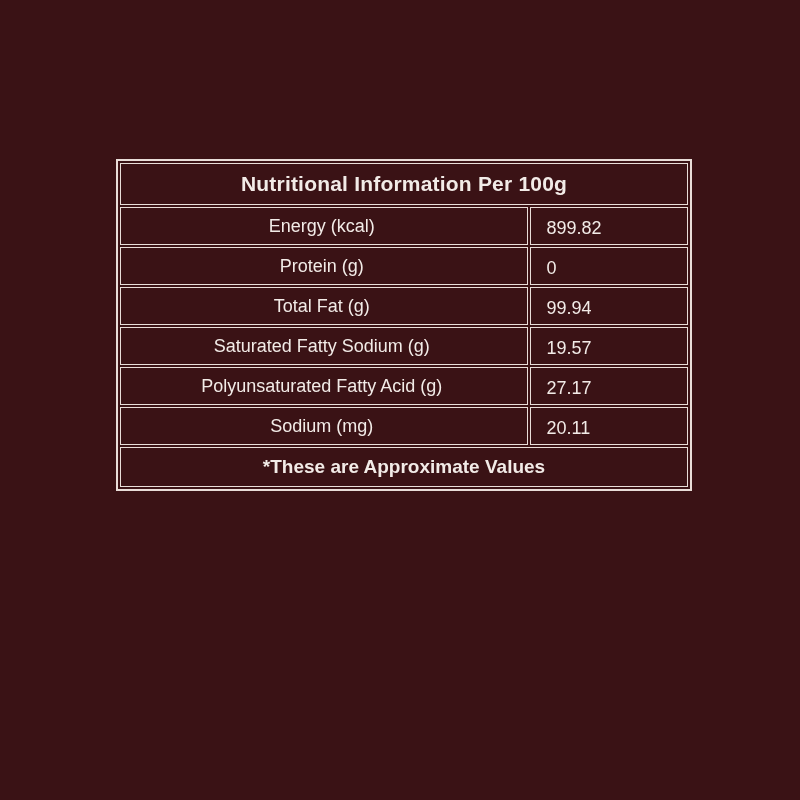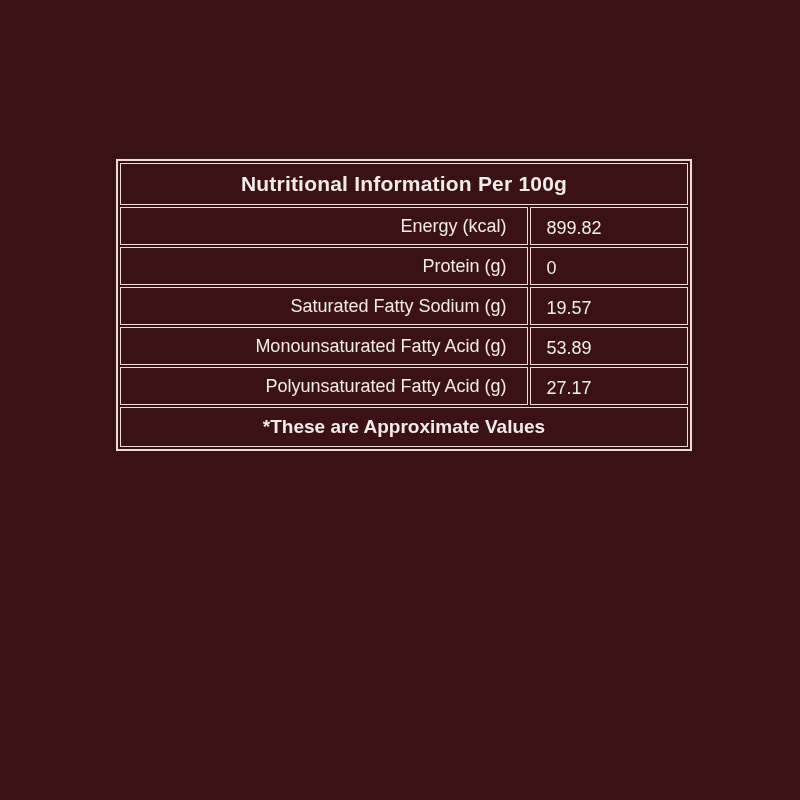--- a/index.html
+++ b/index.html
@@ -44,21 +44,21 @@
     font-weight: bold;
     text-align: center;
     letter-spacing: 0.2px;
     padding: 0 8px;
   }
   td.label-cell {
     width: 72%;
     height: 38px;
     font-size: 18px;
     font-weight: normal;
-    text-align: right;
+    text-align: center;
     padding: 0 20px 0 16px;
   }
   td.value-cell {
     height: 38px;
     font-size: 18px;
     font-weight: normal;
     text-align: left;
     padding: 4px 8px 0 16px;
   }
   td.footnote-cell {
@@ -82,30 +82,34 @@
     <tbody>
       <tr>
         <td class="label-cell">Energy (kcal)</td>
         <td class="value-cell">899.82</td>
       </tr>
       <tr>
         <td class="label-cell">Protein (g)</td>
         <td class="value-cell">0</td>
       </tr>
       <tr>
+        <td class="label-cell">Total Fat (g)</td>
+        <td class="value-cell">99.94</td>
+      </tr>
+      <tr>
         <td class="label-cell">Saturated Fatty Sodium (g)</td>
         <td class="value-cell">19.57</td>
       </tr>
       <tr>
-        <td class="label-cell">Monounsaturated Fatty Acid (g)</td>
-        <td class="value-cell">53.89</td>
+        <td class="label-cell">Polyunsaturated Fatty Acid (g)</td>
+        <td class="value-cell">27.17</td>
       </tr>
       <tr>
-        <td class="label-cell">Polyunsaturated Fatty Acid (g)</td>
-        <td class="value-cell">27.17</td>
+        <td class="label-cell">Sodium (mg)</td>
+        <td class="value-cell">20.11</td>
       </tr>
     </tbody>
     <tfoot>
       <tr>
         <td class="footnote-cell" colspan="2">*These are Approximate Values</td>
       </tr>
     </tfoot>
   </table>
 </div>
 

